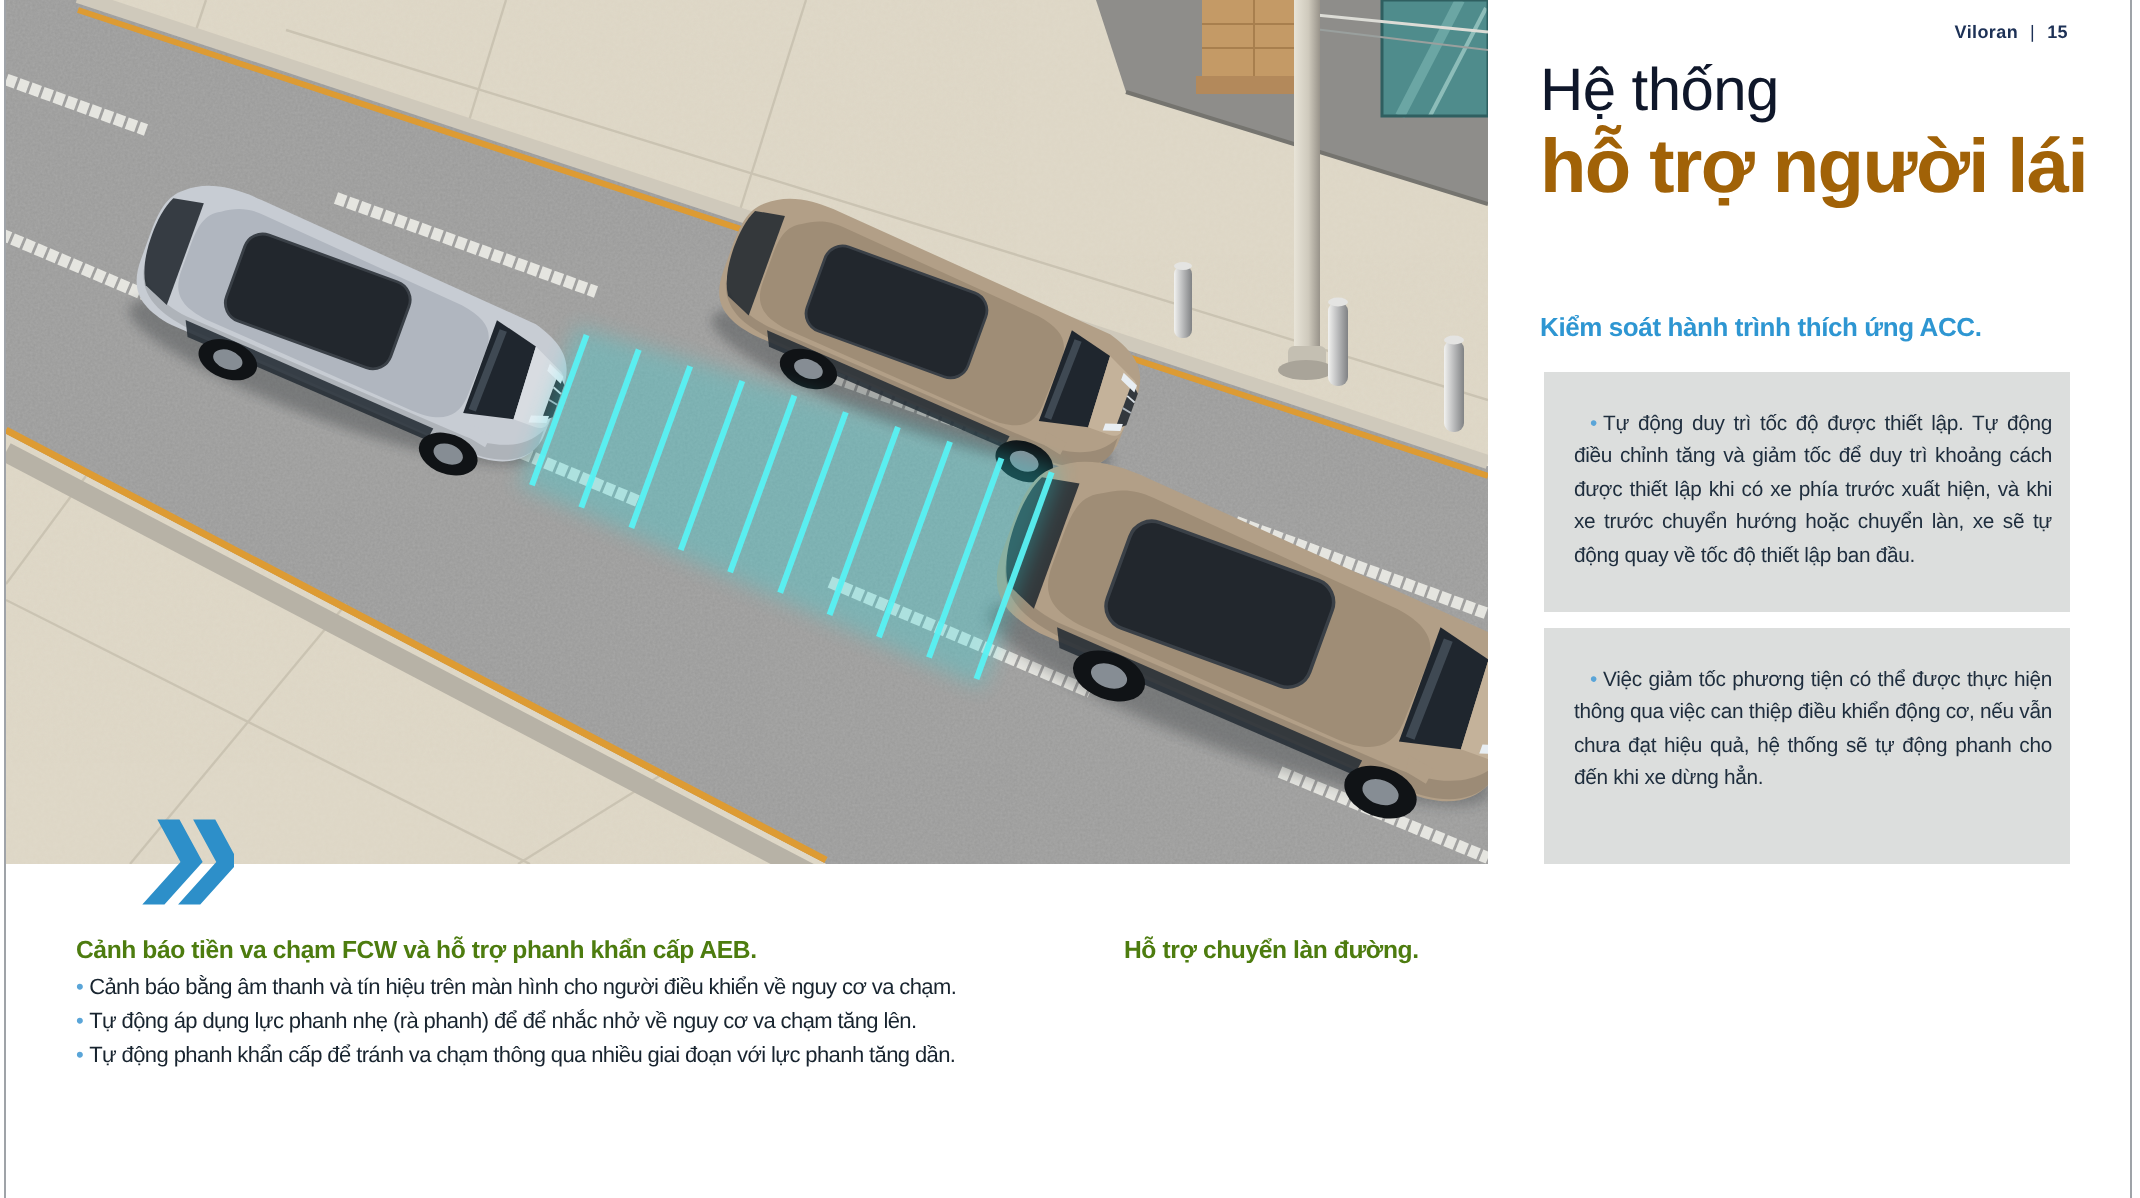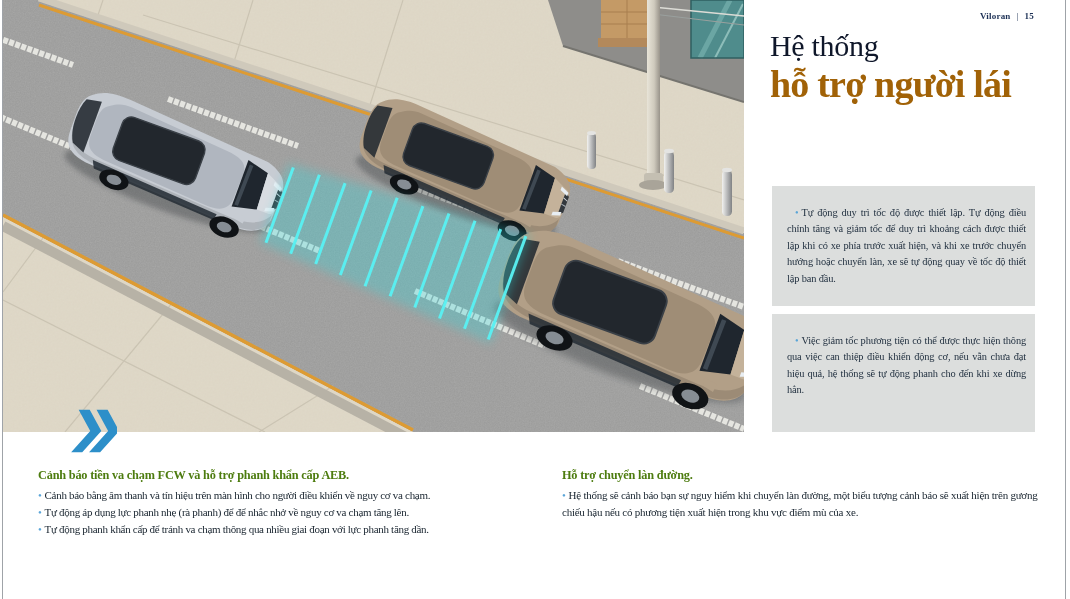--- a/index.html
+++ b/index.html
@@ -1,18 +1,18 @@
 <!DOCTYPE html>
 <html><head>
 <meta charset="utf-8">
 <style>
   html,body{margin:0;padding:0;background:#ffffff;}
   .page{
     position:relative; width:1070px; height:599px; background:#fff;
-    font-family:Liberation Serif, serif; overflow:hidden;
+    font-family:Liberation Sans, sans-serif; overflow:hidden;
   }
   .edge{position:absolute;top:0;width:1px;height:599px;background:#9fa3a8;}
   .edge.left{left:2px;} .edge.right{left:1065px;}
 
   .doc-header{position:absolute; top:11px; right:36px; font-size:9px; font-weight:bold;
     color:#1d3156; letter-spacing:.2px;}
   .doc-header .sep{margin:0 6px; color:#1d3156; font-weight:normal;}
 
   .illustration{position:absolute; left:3px; top:0; width:741px; height:432px; display:block;}
 
@@ -215,37 +215,35 @@
       <path d="M0,0 L13,0 L31,25 L13,50 L0,50 L18,25 Z"></path>
       <path d="M21,0 L34,0 L52,25 L34,50 L21,50 L39,25 Z"></path>
     </g>
   </svg>
 
   <div class="title">
     <div class="l1">Hệ thống</div>
     <div class="l2">hỗ trợ người lái</div>
   </div>
 
+  <div class="acc-heading">Kiểm soát hành trình thích ứng ACC.</div>
 
   <div class="graybox b1">
     <p><span class="bullet">•</span><span>Tự động duy trì tốc độ được thiết lập. Tự động điều chỉnh tăng và giảm tốc để duy trì khoảng cách được thiết lập khi có xe phía trước xuất hiện, và khi xe trước chuyển hướng hoặc chuyển làn, xe sẽ tự động quay về tốc độ thiết lập ban đầu.</span></p>
   </div>
 
   <div class="graybox b2">
     <p><span class="bullet">•</span><span>Việc giảm tốc phương tiện có thể được thực hiện thông qua việc can thiệp điều khiển động cơ, nếu vẫn chưa đạt hiệu quả, hệ thống sẽ tự động phanh cho đến khi xe dừng hẳn.</span></p>
   </div>
 
   <div class="bottom-block fcw">
     <h3>Cảnh báo tiền va chạm FCW và hỗ trợ phanh khẩn cấp AEB.</h3>
     <ul>
       <li><span class="bullet">•</span><span>Cảnh báo bằng âm thanh và tín hiệu trên màn hình cho người điều khiển về nguy cơ va chạm.</span></li>
       <li><span class="bullet">•</span><span>Tự động áp dụng lực phanh nhẹ (rà phanh) để để nhắc nhở về nguy cơ va chạm tăng lên.</span></li>
       <li><span class="bullet">•</span><span>Tự động phanh khẩn cấp để tránh va chạm thông qua nhiều giai đoạn với lực phanh tăng dần.</span></li>
     </ul>
   </div>
 
   <div class="bottom-block lane">
     <h3>Hỗ trợ chuyển làn đường.</h3>
-    <ul>
-      <li><span class="bullet">•</span><span>Hệ thống sẽ cảnh báo bạn sự nguy hiểm khi chuyển làn đường, một biểu tượng cảnh báo sẽ xuất hiện trên gương chiếu hậu nếu có phương tiện xuất hiện trong khu vực điểm mù của xe.</span></li>
-    </ul>
   </div>
 </div>
 
 </body></html>

